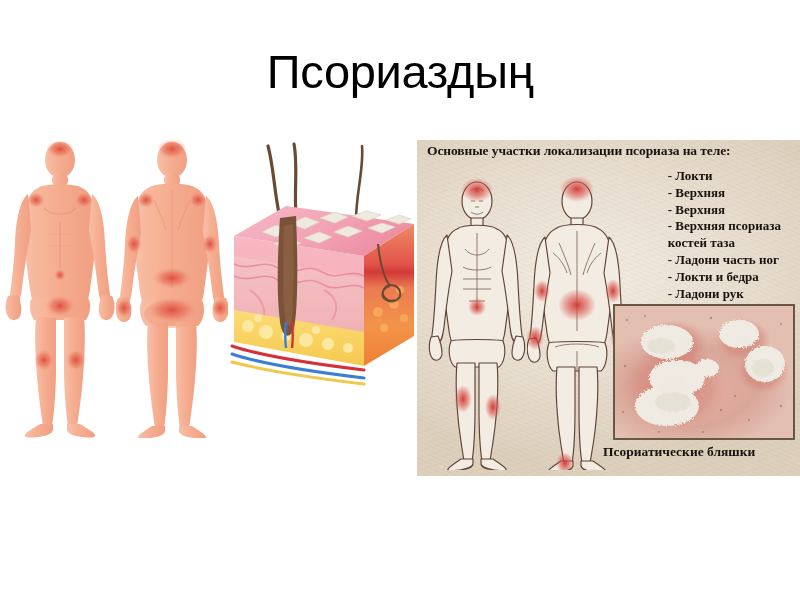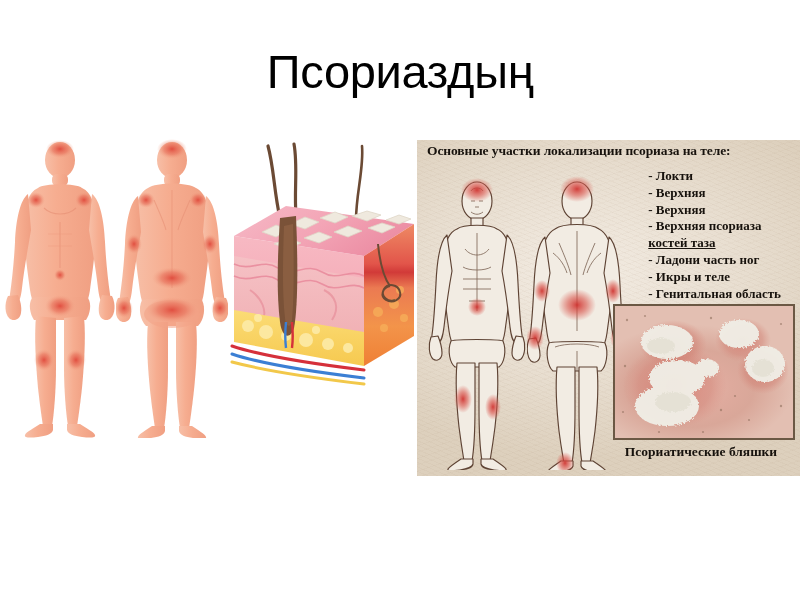--- a/index.html
+++ b/index.html
@@ -74,39 +74,39 @@
     list-style:none;margin:4px;padding:0;
     text-align:left;
   }
   .lesion-list li{
     font-family:"Liberation Serif",serif;
     font-weight:700;font-size:13px;
     line-height:16.8px;
     color:#17120d;
     white-space:nowrap;
   }
-  .lesion-list li.cont{padding-left:0;text-decoration:underline;}
+  .lesion-list li.cont{padding-left:0;}
 
   .figures-sketch{position:absolute;left:5px;top:35px;width:215px;height:295px;}
   .sfig{position:absolute;top:0;width:100px;height:295px;}
   .sfig-front{left:5px;}
   .sfig-back{left:105px;}
 
   .plaque-photo{
     position:absolute;left:196px;top:164px;
     width:178px;height:132px;
     border:2px solid #6b5844;
     background:
       radial-gradient(ellipse 58% 48% at 42% 62%, #e8b9ae 0%, #deaa9d 40%, #d9a799 62%, #e3bfb2 100%),
       linear-gradient(150deg,#e6c3b4 0%,#dcb0a1 50%,#e0bcaf 100%);
     overflow:hidden;
   }
   .plaque-caption{
     position:absolute;left:186px;top:304px;
-    width:196px;text-align:center;
+    width:196px;
     font-family:"Liberation Serif",serif;
     font-weight:700;font-size:13.5px;color:#17120d;
     white-space:nowrap;
   }
 </style>
 </head>
 <body>
 
 <div class="slide-title">
   <span class="title-line">Псориаздың</span>
@@ -333,22 +333,21 @@
 
   <div class="sketch-heading">Основные участки локализации псориаза на теле:</div>
 
   <ul class="lesion-list">
     <li>- Локти</li>
     <li>- Верхняя</li>
     <li>- Верхняя</li>
     <li>- Верхняя псориаза</li>
     <li class="cont">костей таза</li>
     <li>- Ладони часть ног</li>
-    <li>- Икры и теле</li>
-    <li>- Генитальная область</li>
+    <li>- Локти и бедра</li>
     <li>- Ладони рук</li>
   </ul>
 
   <div class="figures-sketch">
 
     <svg class="sfig sfig-front" viewBox="0 0 100 295">
       <defs>
         <radialGradient id="lesS" cx="50%" cy="50%" r="50%">
           <stop offset="0%" stop-color="#cf2f2c" stop-opacity="0.92"></stop>
           <stop offset="50%" stop-color="#d8534a" stop-opacity="0.6"></stop>

